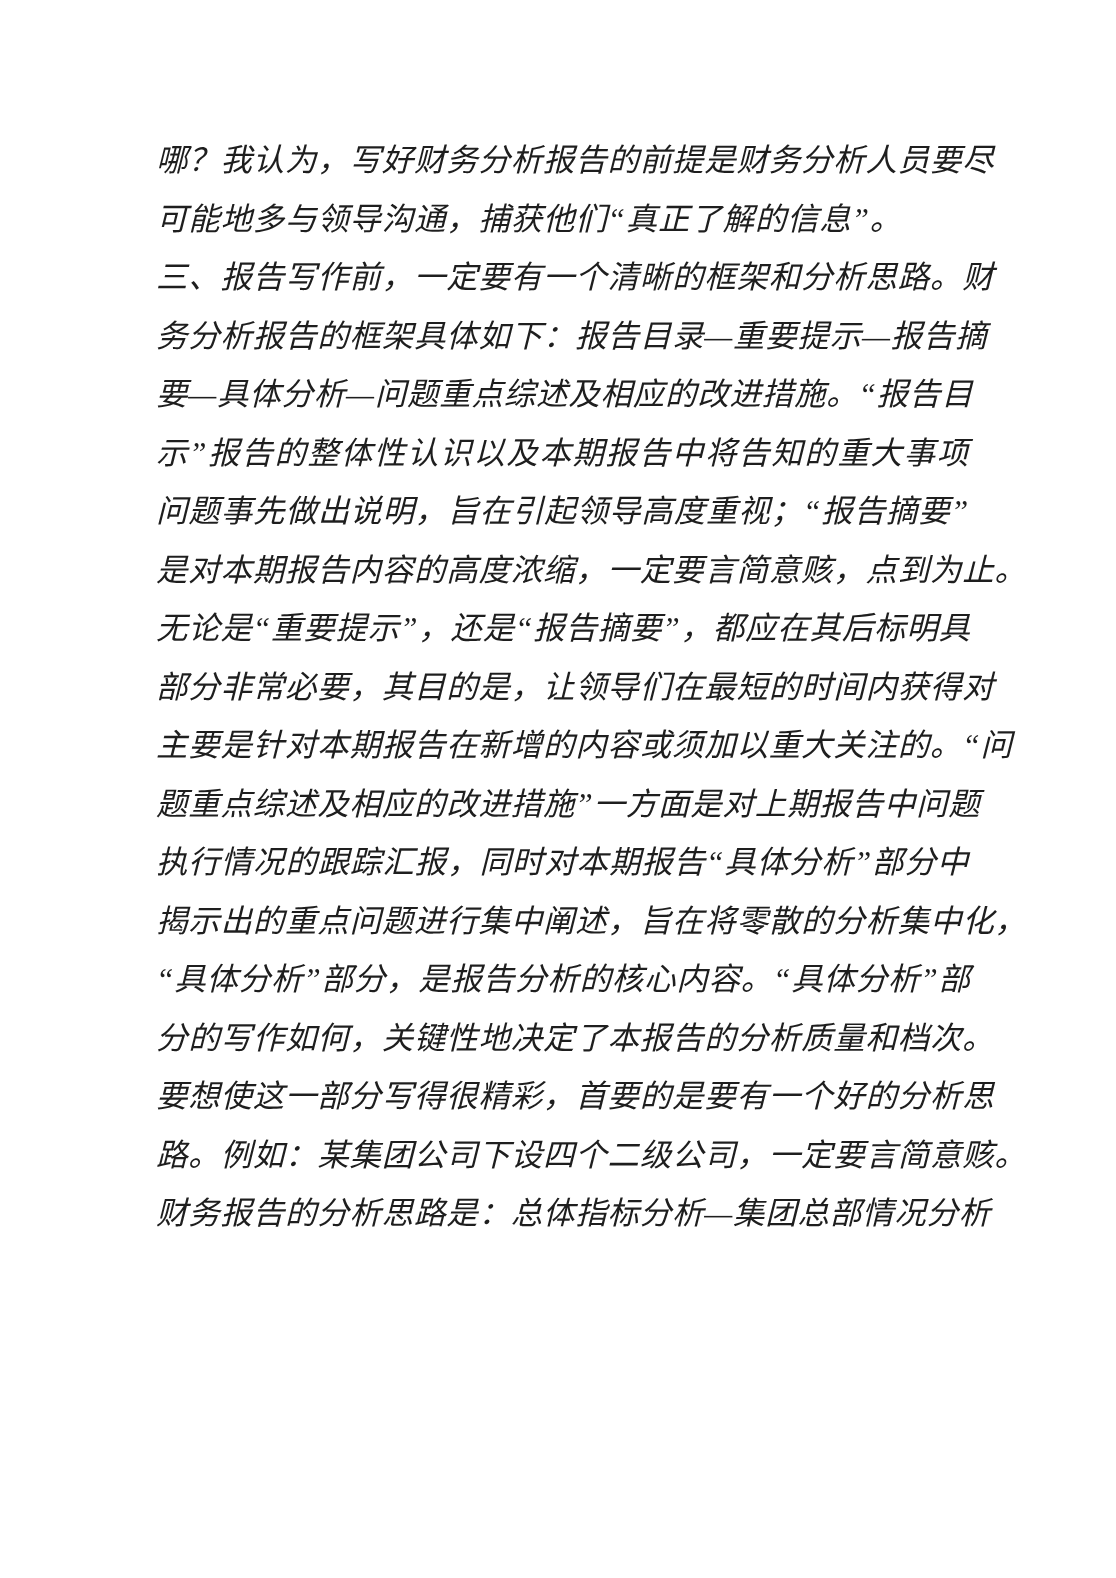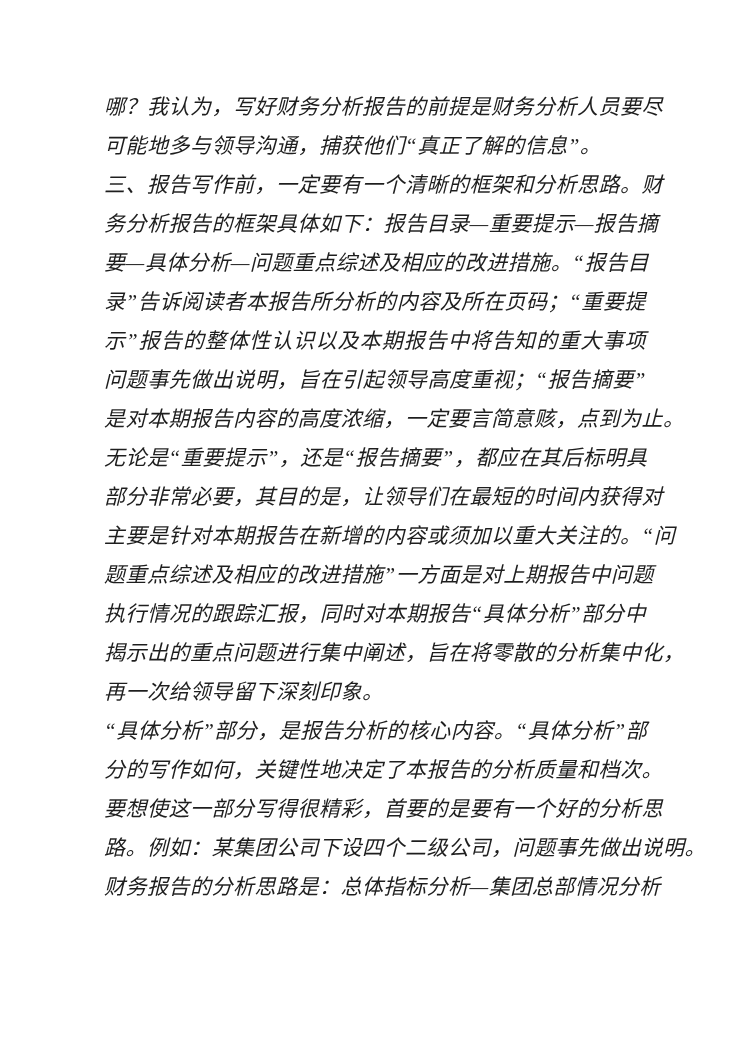--- a/index.html
+++ b/index.html
@@ -40,30 +40,28 @@
 </head>
 <body>
 
 <div class="page">
   <div class="text-block">
     <div class="line">哪？我认为，写好财务分析报告的前提是财务分析人员要尽</div>
     <div class="line para-end">可能地多与领导沟通，捕获他们“真正了解的信息”。</div>
     <div class="line">三、报告写作前，一定要有一个清晰的框架和分析思路。财</div>
     <div class="line">务分析报告的框架具体如下：报告目录—重要提示—报告摘</div>
     <div class="line">要—具体分析—问题重点综述及相应的改进措施。“报告目</div>
-    <div class="line">录”告诉阅读者本报告所分析的内容及所在页码；“重要提</div>
     <div class="line">示”报告的整体性认识以及本期报告中将告知的重大事项</div>
     <div class="line">问题事先做出说明，旨在引起领导高度重视；“报告摘要”</div>
     <div class="line">是对本期报告内容的高度浓缩，一定要言简意赅，点到为止。</div>
     <div class="line">无论是“重要提示”，还是“报告摘要”，都应在其后标明具</div>
     <div class="line">部分非常必要，其目的是，让领导们在最短的时间内获得对</div>
     <div class="line">主要是针对本期报告在新增的内容或须加以重大关注的。“问</div>
     <div class="line">题重点综述及相应的改进措施”一方面是对上期报告中问题</div>
     <div class="line">执行情况的跟踪汇报，同时对本期报告“具体分析”部分中</div>
     <div class="line">揭示出的重点问题进行集中阐述，旨在将零散的分析集中化，</div>
-    <div class="line para-end">再一次给领导留下深刻印象。</div>
     <div class="line">“具体分析”部分，是报告分析的核心内容。“具体分析”部</div>
     <div class="line">分的写作如何，关键性地决定了本报告的分析质量和档次。</div>
     <div class="line">要想使这一部分写得很精彩，首要的是要有一个好的分析思</div>
-    <div class="line">路。例如：某集团公司下设四个二级公司，问题事先做出说明。</div>
+    <div class="line">路。例如：某集团公司下设四个二级公司，一定要言简意赅。</div>
     <div class="line">财务报告的分析思路是：总体指标分析—集团总部情况分析</div>
   </div>
 </div>
 
 </body></html>

